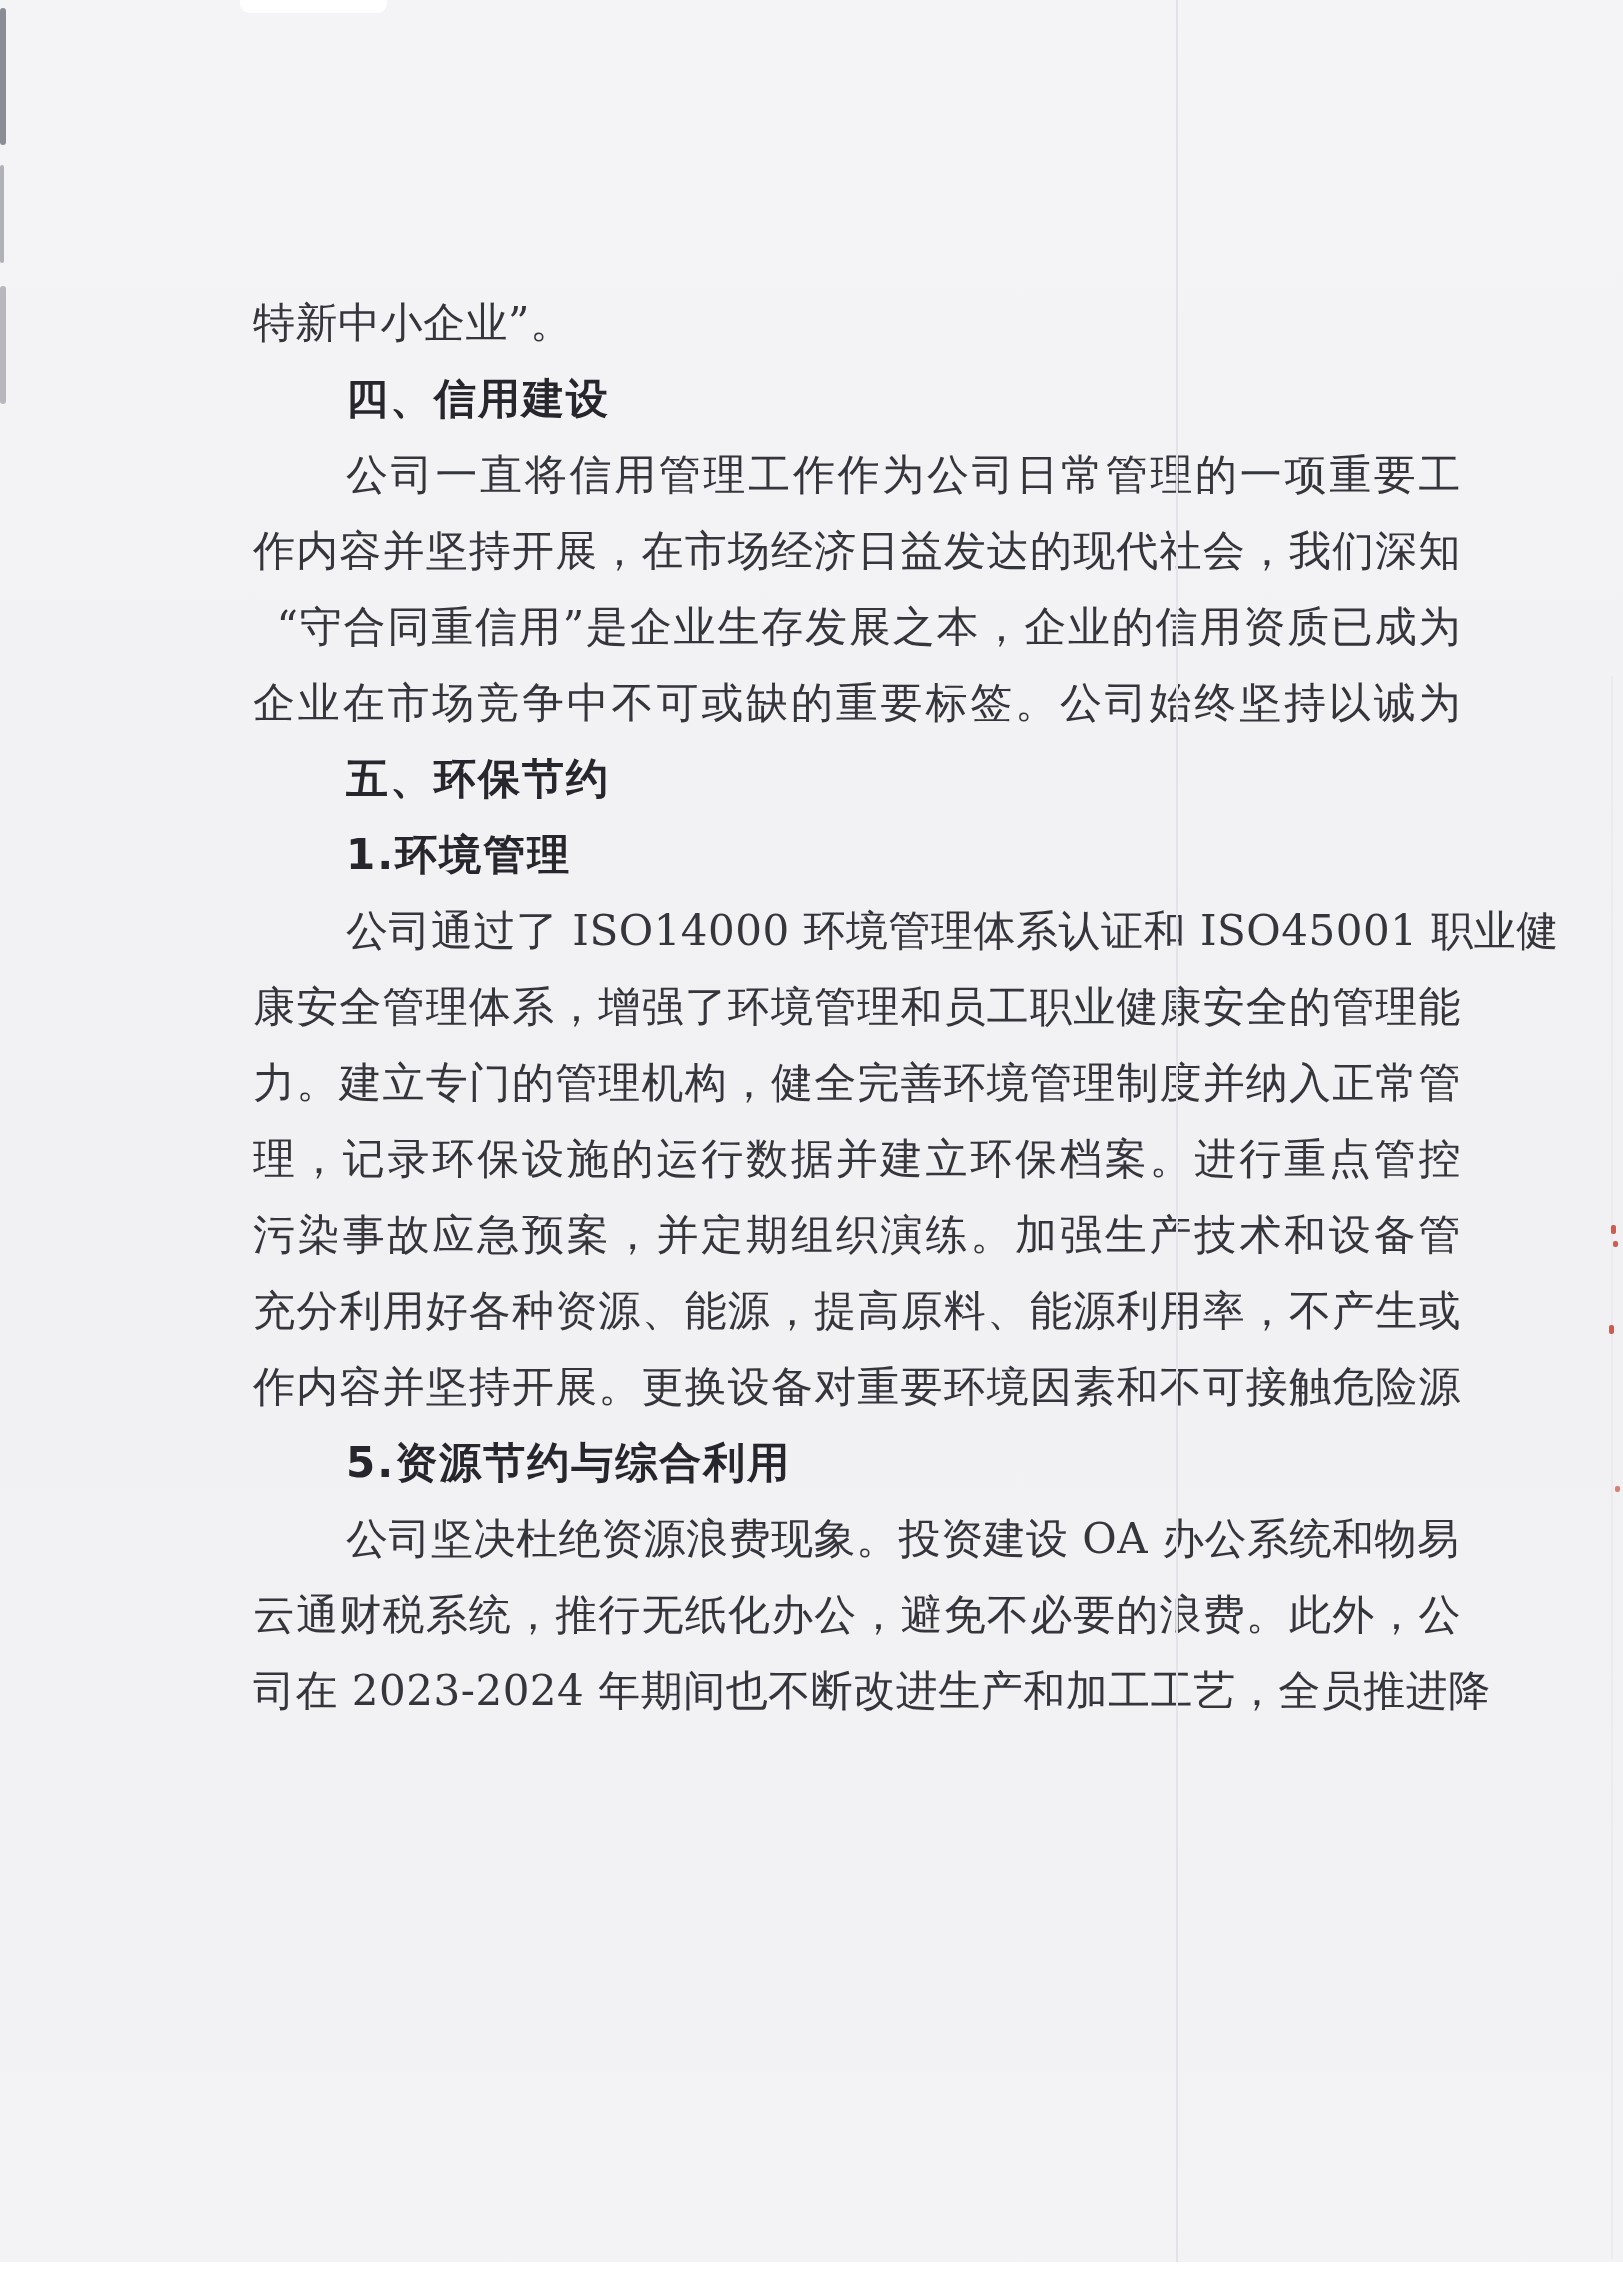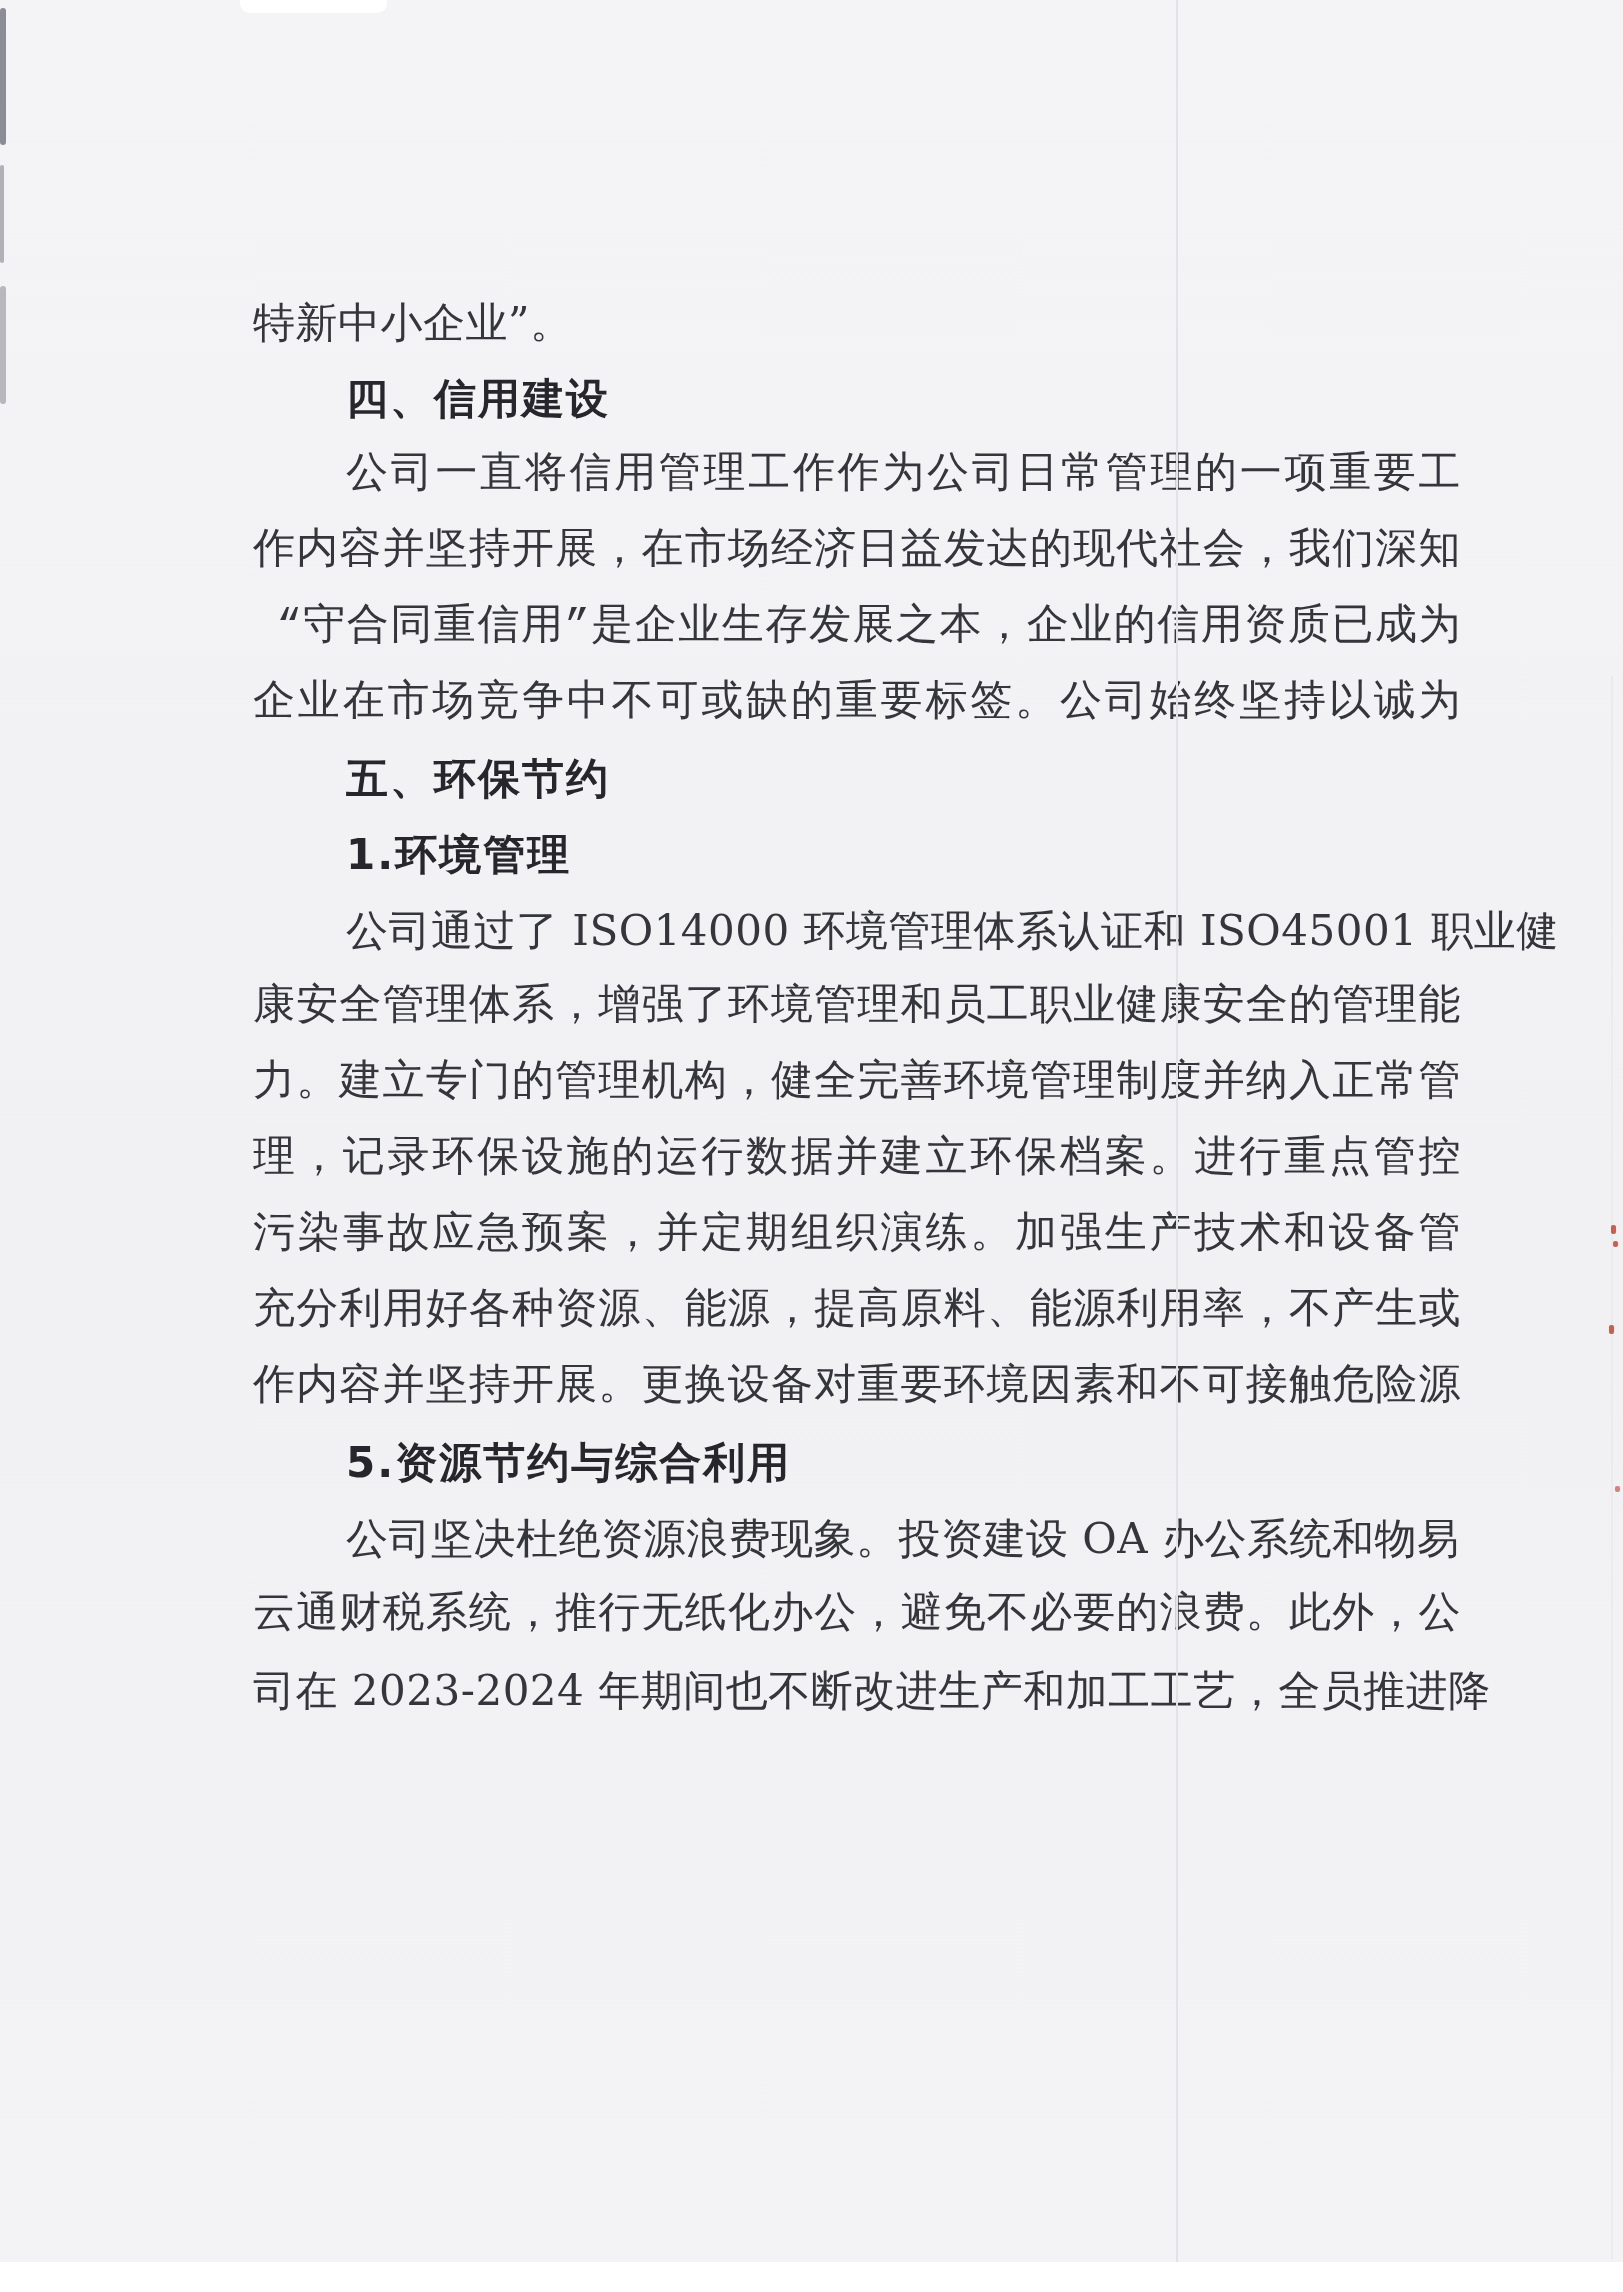--- a/index.html
+++ b/index.html
@@ -29,21 +29,20 @@
   .line {
     height: 76px;
     line-height: 76px;
     white-space: nowrap;
   }
   .line.fill {
     white-space: normal;
     text-align: justify;
     text-align-last: justify;
     overflow: hidden;
-    font-family: Liberation Mono, monospace;
   }
   .line.indent { padding-left: 93px; }
   .line.quote-indent { padding-left: 23.5px; }
   .line.heading, .line.subheading {
     font-family: "DejaVu Sans", "Liberation Sans", sans-serif;
     font-weight: 700;
     color: var(--heading-ink, #26262c);
     letter-spacing: 2px;
     padding-left: 93px;
     white-space: nowrap;

